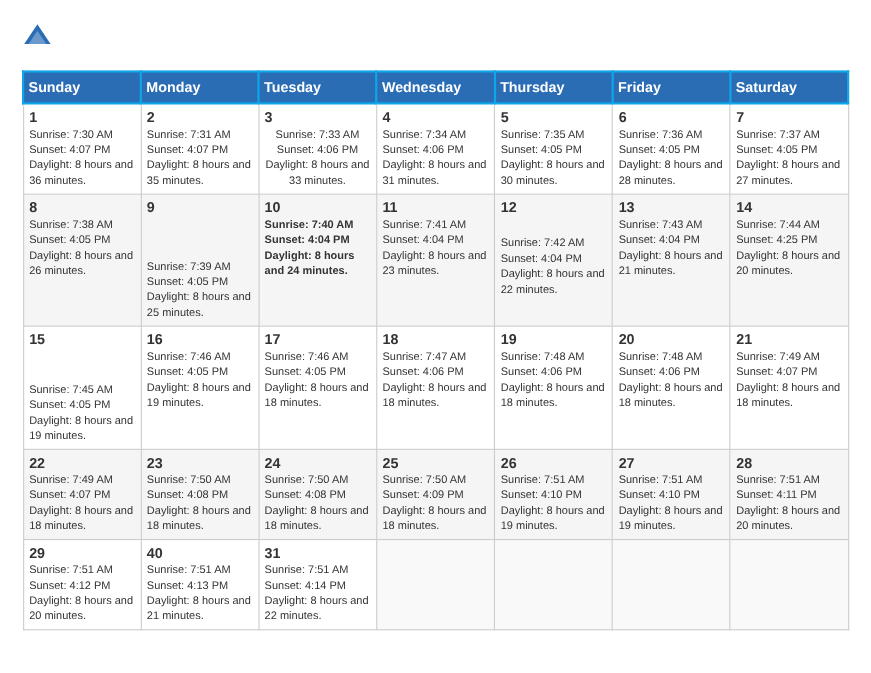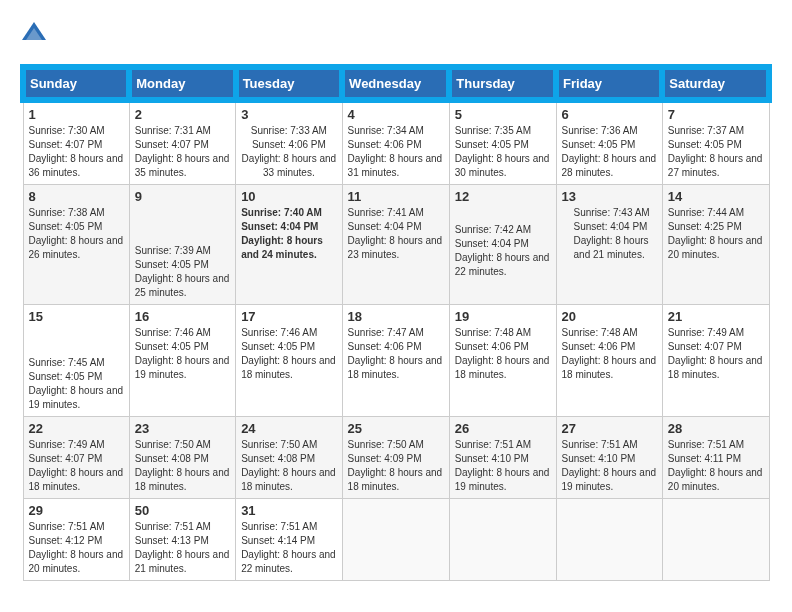--- a/index.html
+++ b/index.html
@@ -56,21 +56,21 @@
       width: 100%;
       border-collapse: collapse;
     }
     .calendar th {
       background-color: #2a6db5;
       color: #fff;
       font-size: 13px;
       font-weight: bold;
       padding: 6px 4px;
       text-align: left;
-      border: 6px solid #0ea5e9;
+      border: 2px solid #0ea5e9;
     }
     .calendar td {
       border: 1px solid #ccc;
       vertical-align: top;
       padding: 4px 5px;
       width: 108px;
       min-height: 80px;
       font-size: 10px;
       color: #333;
       background: #fff;
@@ -196,21 +196,21 @@
 Daylight: 8 hours and 23 minutes.</div>
         </td>
         <td>
           <span class="day-num">12</span>
           <div class="day-info" style="white-space: pre-line; margin-top: 19px;">Sunrise: 7:42 AM
 Sunset: 4:04 PM
 Daylight: 8 hours and 22 minutes.</div>
         </td>
         <td>
           <span class="day-num">13</span>
-          <div class="day-info" style="white-space: pre-line; margin-left: 12px;">Sunrise: 7:43 AM
+          <div class="day-info" style="white-space: pre-line;">Sunrise: 7:43 AM
 Sunset: 4:04 PM
 Daylight: 8 hours and 21 minutes.</div>
         </td>
         <td>
           <span class="day-num">14</span>
           <div class="day-info" style="white-space: pre-line;">Sunrise: 7:44 AM
 Sunset: 4:25 PM
 Daylight: 8 hours and 20 minutes.</div>
         </td>
       </tr>
@@ -303,21 +303,21 @@
         </td>
       </tr>
       <tr>
         <td>
           <span class="day-num">29</span>
           <div class="day-info" style="white-space: pre-line;">Sunrise: 7:51 AM
 Sunset: 4:12 PM
 Daylight: 8 hours and 20 minutes.</div>
         </td>
         <td>
-          <span class="day-num">50</span>
+          <span class="day-num">40</span>
           <div class="day-info" style="white-space: pre-line;">Sunrise: 7:51 AM
 Sunset: 4:13 PM
 Daylight: 8 hours and 21 minutes.</div>
         </td>
         <td>
           <span class="day-num">31</span>
           <div class="day-info" style="white-space: pre-line;">Sunrise: 7:51 AM
 Sunset: 4:14 PM
 Daylight: 8 hours and 22 minutes.</div>
         </td>

